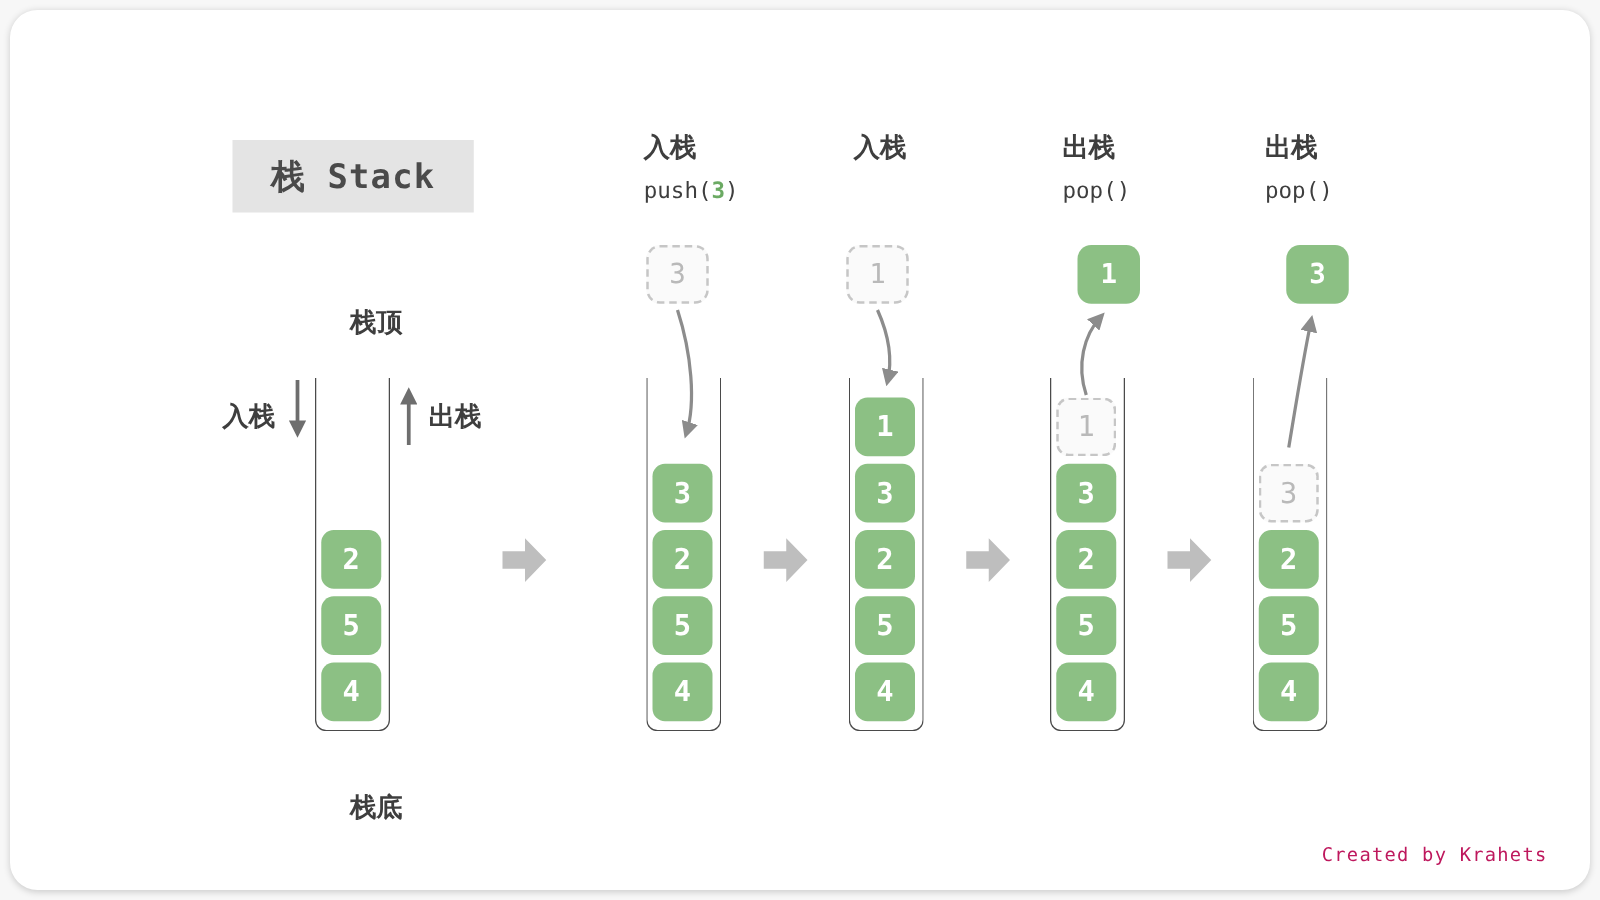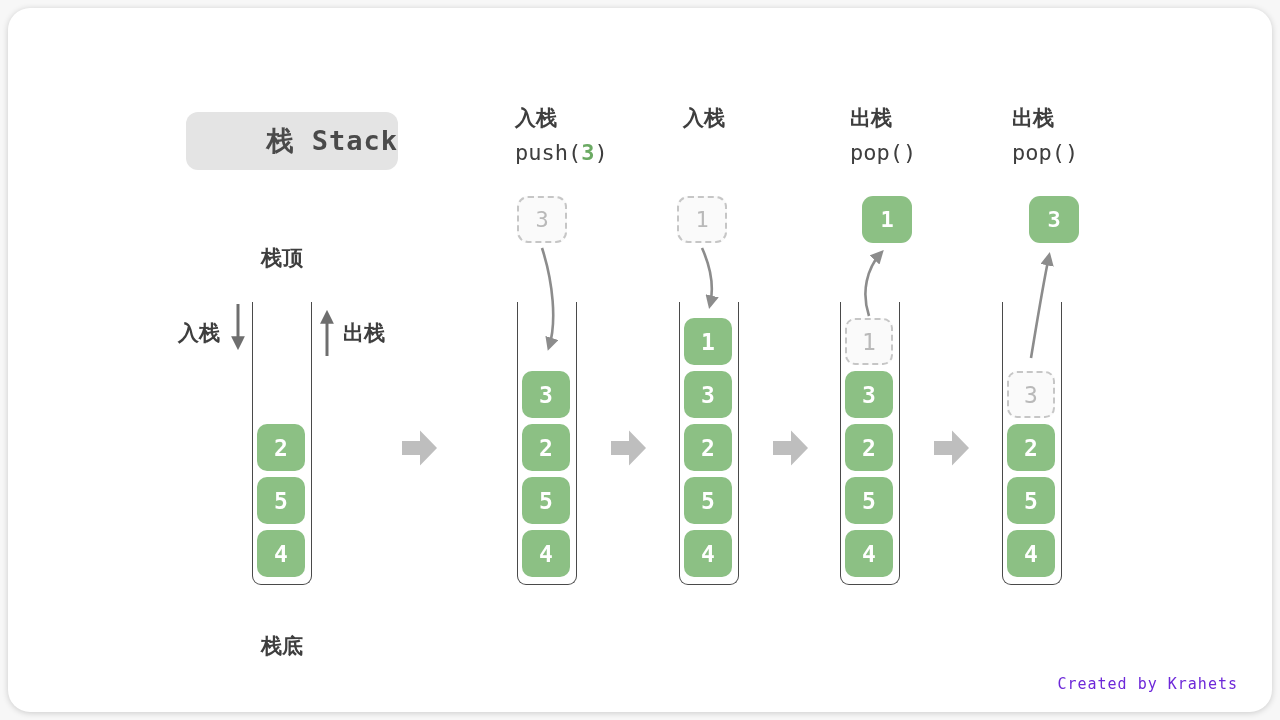--- a/index.html
+++ b/index.html
@@ -9,34 +9,34 @@
     font-family:"DejaVu Sans","Liberation Sans",sans-serif;
   }
   .card{
     position:absolute;left:8px;top:8px;right:8px;bottom:8px;
     background:#ffffff;border-radius:22px;
     box-shadow:0 1px 6px rgba(0,0,0,0.18);
   }
   .content{position:absolute;left:0;top:0;width:1280px;height:720px;}
 
   .badge{
-    position:absolute;left:186px;top:112px;width:212px;height:58px;
-    background:#e4e4e4;border-radius:12px;
-    display:flex;align-items:center;justify-content:flex-end;
+    position:absolute;left:186px;top:112px;width:193px;height:58px;
+    background:#e4e4e4;border-radius:0;
+    display:flex;align-items:center;justify-content:center;
   }
   .badge span{
     font-family:"DejaVu Sans Mono","Liberation Mono",monospace;
     font-size:27px;font-weight:bold;color:#4a4a4a;letter-spacing:1px;
   }
 
   .op{position:absolute;top:104px;width:160px;}
   .op .op-cn{font-size:21px;font-weight:bold;color:#3e3e3e;line-height:28px;}
   .op .op-code{
     margin-top:7px;font-family:"DejaVu Sans Mono","Liberation Mono",monospace;
-    font-size:22px;color:#3e3e3e;line-height:28px;
+    font-size:18px;color:#3e3e3e;line-height:28px;
   }
   .op .op-code .arg{color:#6baa63;font-weight:bold;}
 
   .float-box{
     position:absolute;top:196px;width:50px;height:47px;border-radius:11px;
     display:flex;align-items:center;justify-content:center;
     font-family:"DejaVu Sans Mono","Liberation Mono",monospace;
     font-size:22px;box-sizing:border-box;
   }
   .float-box.dashed{background:#fafafa;border:2px dashed #c6c6c6;color:#b9b9b9;}
@@ -51,28 +51,28 @@
     position:absolute;left:4px;width:48px;height:47px;border-radius:10px;
     display:flex;align-items:center;justify-content:center;
     font-family:"DejaVu Sans Mono","Liberation Mono",monospace;
     font-size:23px;box-sizing:border-box;
   }
   .cell.green{background:#8cc084;color:#ffffff;font-weight:bold;}
   .cell.ghost{background:#fafafa;border:2px dashed #c6c6c6;color:#b9b9b9;font-weight:normal;}
   .slot0{top:16px}.slot1{top:69px}.slot2{top:122px}.slot3{top:175px}.slot4{top:228px}
 
   .lbl{position:absolute;font-size:21px;font-weight:bold;color:#3e3e3e;}
-  .lbl.center{width:80px;text-align:center;}
+  .lbl.center{width:80px;text-align:right;}
 
   .overlay{position:absolute;left:0;top:0;pointer-events:none;}
 
   .watermark{
     position:absolute;right:42px;top:675px;
     font-family:"DejaVu Sans Mono","Liberation Mono",monospace;
-    font-size:15px;color:#6d28d9;letter-spacing:1px;
+    font-size:15px;color:#be185d;letter-spacing:1px;
   }
 </style>
 </head>
 <body>
 
 <div class="card"></div>
 
 <div class="content">
 
   <div class="badge">

